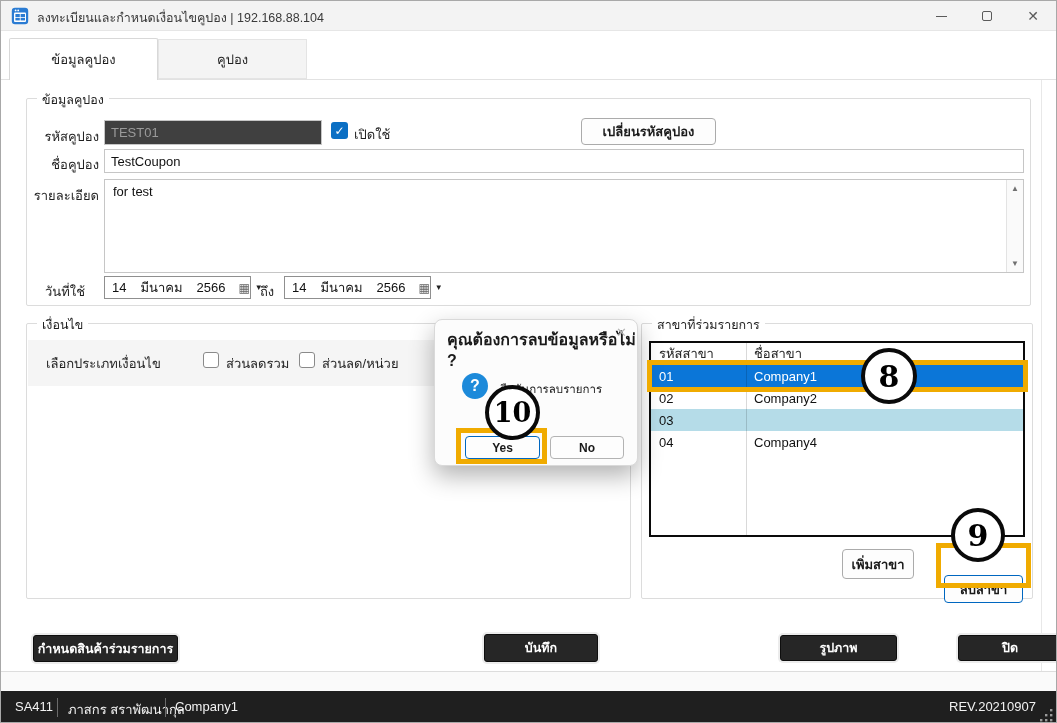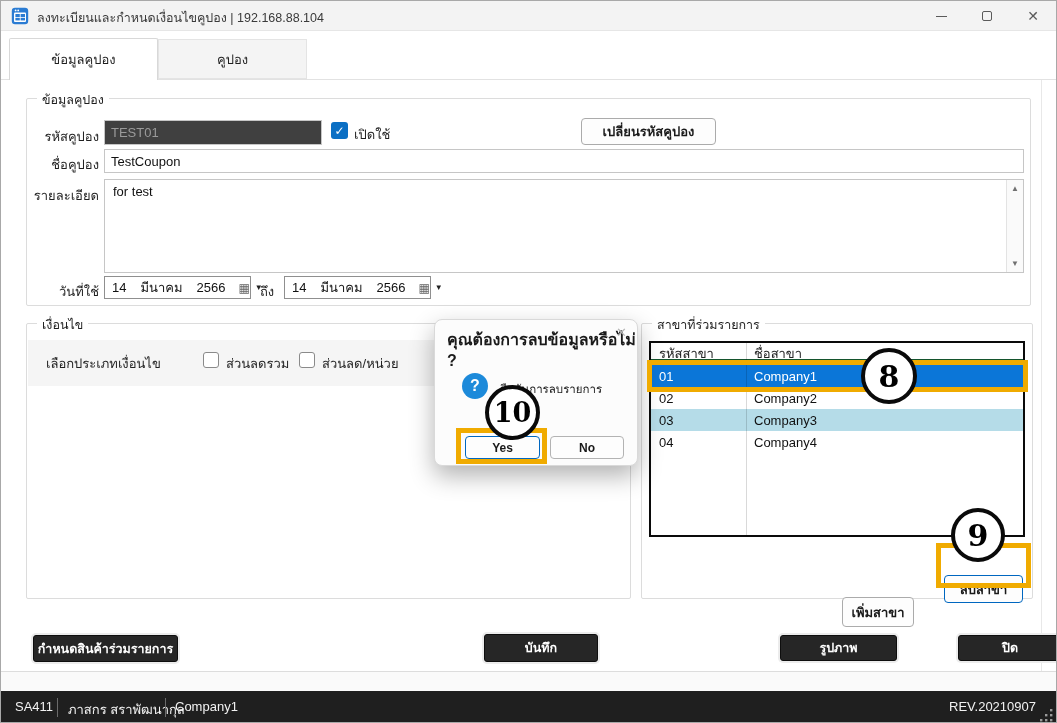--- a/index.html
+++ b/index.html
@@ -59,22 +59,22 @@
                 display:flex; align-items:center; font-size:13px; color:#111; padding:0 5px; gap:0; }
   .dp-part { padding:0 7px; } .dp-day { padding-left:2px; }
   .dp-cal { font-size:12px; color:#666; margin-left:6px; }
   .dp-arrow { font-size:8px; color:#222; margin-left:5px; }
 
   .cond-band { position:absolute; background:#f5f5f5; }
 
   
   .btable { position:absolute; left:648px; top:340px; width:376px; height:196px;
             border:2px solid #0a0a0a; background:#fff; }
-  .btable .hrow { display:flex; height:22px; border-bottom:6px solid #14532d;
-                  font-size:13px; color:#222; }
+  .btable .hrow { display:flex; height:22px; border-bottom:2px solid #14532d;
+                  font-size:13px; color:#222; align-items:center; }
   .btable .hcell1 { width:95px; padding-left:8px; }
   .btable .hcell2 { flex:1; padding-left:8px; }
   .trow { display:flex; height:22px; font-size:13px; color:#111; align-items:center; }
   .trow:nth-child(odd)  { background:#b5dce8; }
   .trow:nth-child(even) { background:#ffffff; }
   .trow.selected { background:#0b76d8 !important; color:#fff; }
   .tcell1 { width:95px; padding-left:8px; } .tcell2 { flex:1; padding-left:8px; }
   .col-divider { position:absolute; left:95px; top:0; width:1px; height:100%; background:rgba(0,0,0,0.15); }
 
   
@@ -172,21 +172,21 @@
 
   <span class="field-label" style="left:30px; top:184px;">รายละเอียด</span>
   <div class="textarea" style="left:103px; top:178px; width:920px; height:94px;">
     <span>for test</span>
   </div>
   <div class="vscroll" style="left:1005px; top:179px; width:17px; height:92px;">
     <span class="arr" style="top:4px;">▲</span>
     <span class="arr" style="bottom:4px;">▼</span>
   </div>
 
-  <span class="field-label" style="left:30px; top:280px;">วันที่ใช้</span>
+  <span class="field-label" style="left:30px; top:280px;text-align:center;">วันที่ใช้</span>
   <div class="datepicker" style="left:103px; top:275px; width:147px;">
     <span class="dp-part dp-day">14</span>
     <span class="dp-part">มีนาคม</span>
     <span class="dp-part">2566</span>
     <span class="dp-cal">▦</span>
     <span class="dp-arrow">▼</span>
   </div>
   <span class="cb-label" style="left:259px; top:280px;">ถึง</span>
   <div class="datepicker" style="left:283px; top:275px; width:147px;">
     <span class="dp-part dp-day">14</span>
@@ -221,31 +221,30 @@
       <span class="tcell2">Company1</span>
     </div>
 
     <div class="trow">
       <span class="tcell1">02</span>
       <span class="tcell2">Company2</span>
     </div>
 
     <div class="trow">
       <span class="tcell1">03</span>
-      <span class="tcell2">Company3</span>
     </div>
 
     <div class="trow">
       <span class="tcell1">04</span>
       <span class="tcell2">Company4</span>
     </div>
   </div>
   </div>
 
-  <div class="btn-plain" style="left:841px; top:548px; width:72px; height:30px;margin-top:48px;">
+  <div class="btn-plain" style="left:841px; top:548px; width:72px; height:30px;">
     <span>เพิ่มสาขา</span>
   </div>
   <div class="btn-plain btn-blue-border" style="left:943px; top:574px; width:79px; height:28px;">
     <span>ลบสาขา</span>
   </div>
 
   <div class="dialog">
     <span class="dlg-title">คุณต้องการลบข้อมูลหรือไม่ ?</span>
     <span class="dlg-close">✕</span>
     <div class="dlg-qicon">

